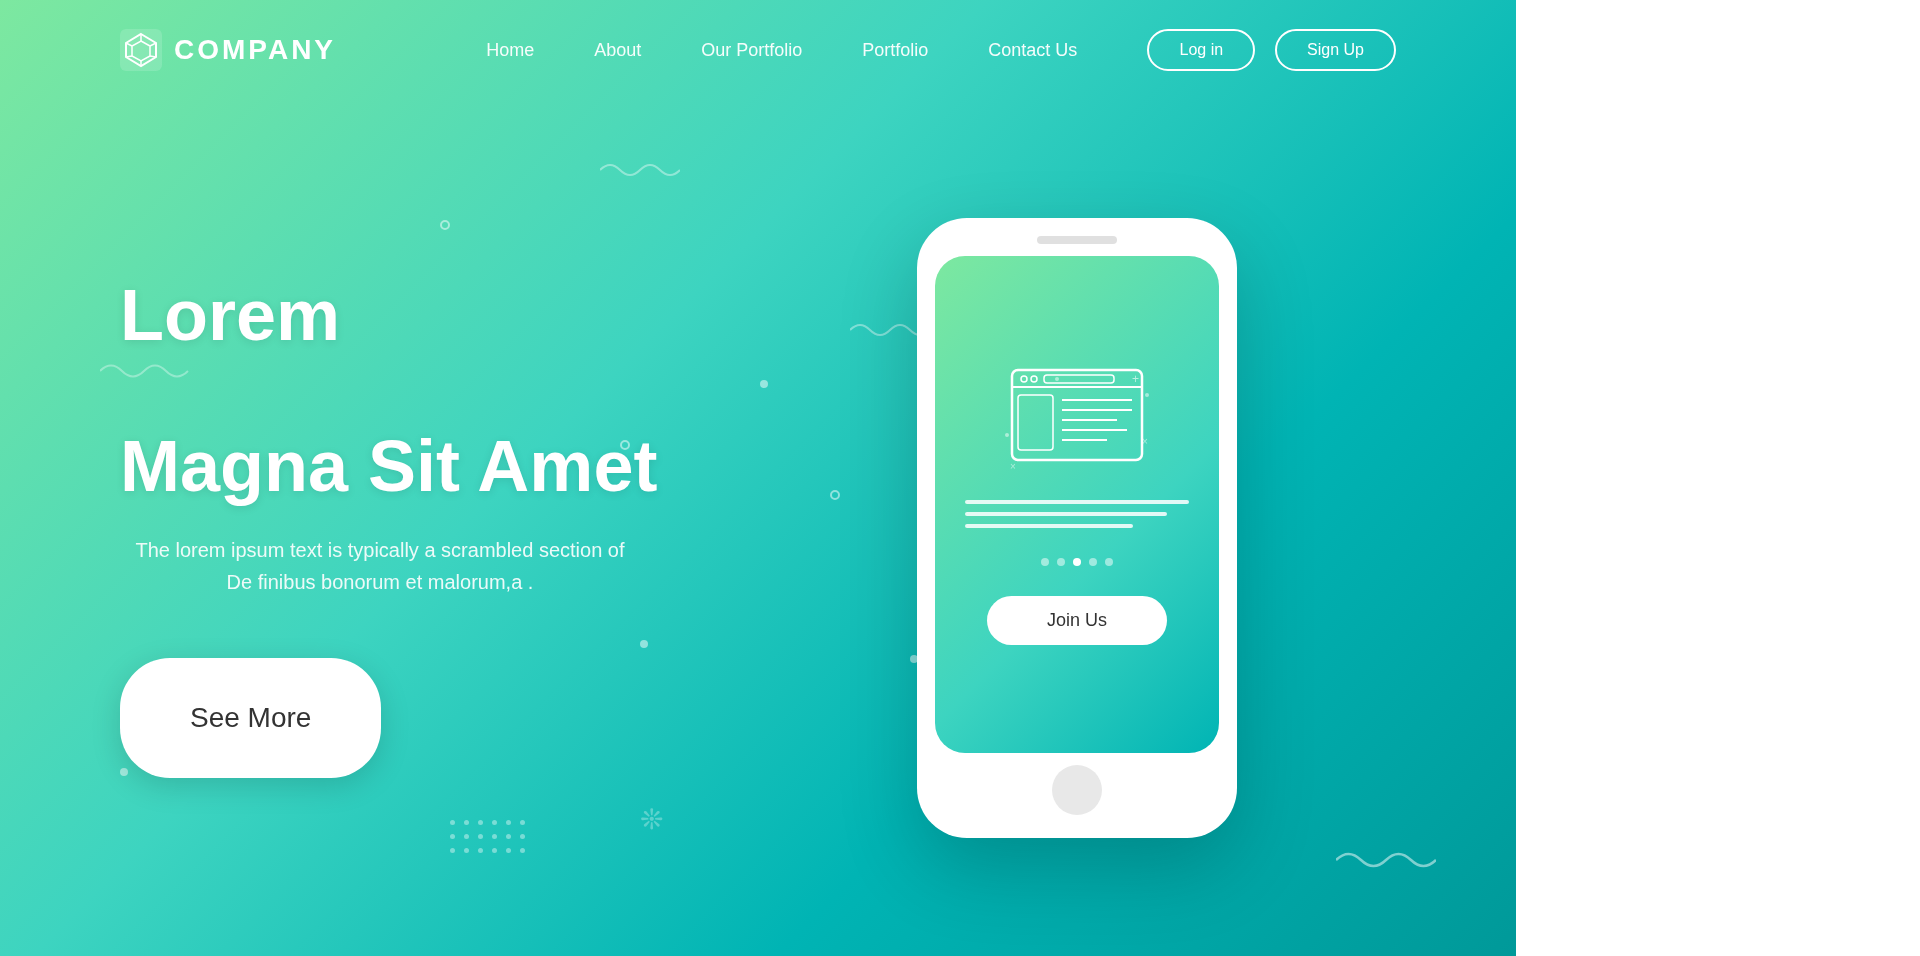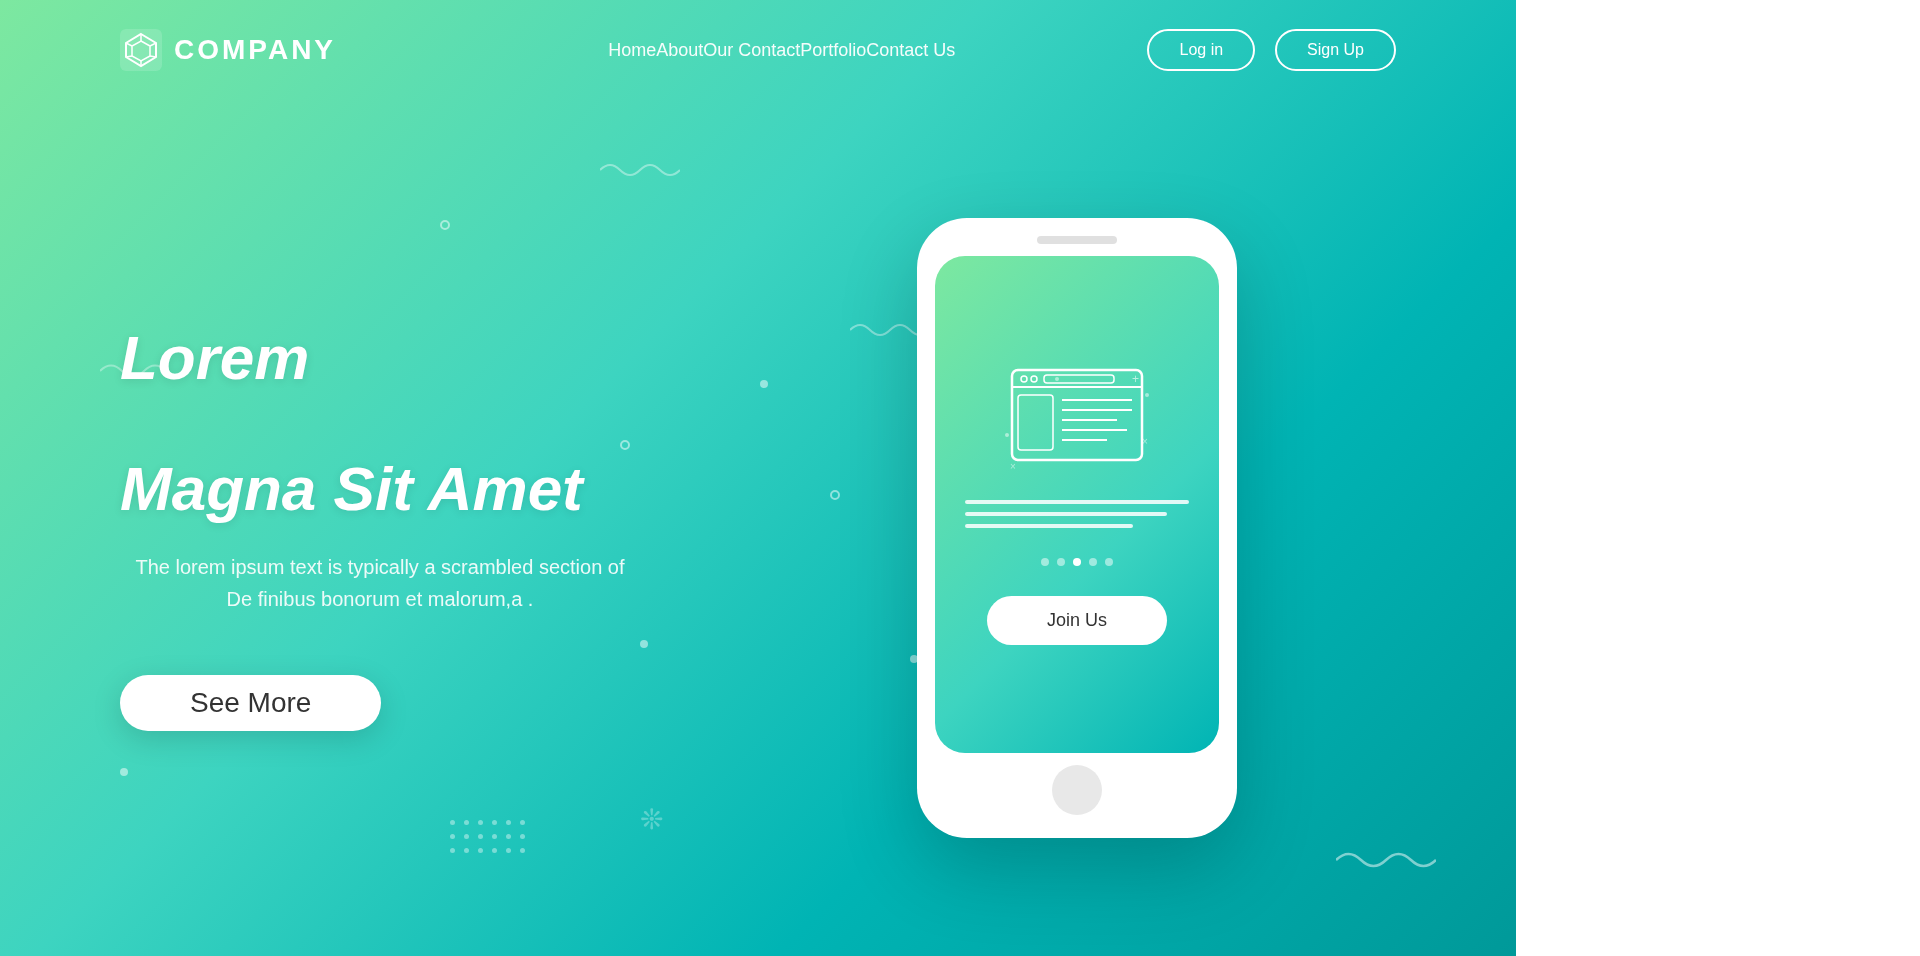--- a/index.html
+++ b/index.html
@@ -44,20 +44,21 @@
 
     .logo-text {
       color: white;
       font-size: 28px;
       font-weight: 800;
       letter-spacing: 3px;
     }
 
     .nav-links {
       display: flex;
+      gap: 60px;
       list-style: none;
       flex: 1;
       justify-content: center;
     }
 
     .nav-links li a {
       color: white;
       text-decoration: none;
       font-size: 18px;
       font-weight: 400;
@@ -99,45 +100,44 @@
       position: relative;
     }
 
     .hero-left {
       flex: 1;
       z-index: 5;
     }
 
     .hero-title {
       color: white;
-      font-size: 62px;
+      font-size: 72px;
       font-weight: 800;
       line-height: 1.05;
       margin-bottom: 30px;
       text-shadow: 0 2px 10px rgba(0,0,0,0.1);
-      font-style: italic;
     }
 
     .hero-subtitle {
       color: white;
       font-size: 20px;
       font-weight: 400;
       line-height: 1.6;
       margin-bottom: 60px;
       opacity: 0.9;
       max-width: 520px;
       text-align: center;
     }
 
     .btn-see-more {
       background: white;
       color: #333;
       border: none;
       border-radius: 50px;
-      padding: 12px 70px;
+      padding: 44px 70px;
       font-size: 28px;
       font-weight: 500;
       cursor: pointer;
       box-shadow: 0 8px 30px rgba(0,0,0,0.15);
     }
 
     
     .hero-right {
       flex: 1;
       display: flex;
@@ -294,21 +294,21 @@
         <line x1="21" y1="37" x2="21" y2="32" stroke="white" stroke-width="1.5"></line>
         <line x1="6" y1="28" x2="12" y2="27" stroke="white" stroke-width="1.5"></line>
         <line x1="6" y1="14" x2="12" y2="17" stroke="white" stroke-width="1.5"></line>
       </svg>
       <span class="logo-text">COMPANY</span>
     </div>
 
     <ul class="nav-links">
       <li><a href="#">Home</a></li>
       <li><a href="#">About</a></li>
-      <li><a href="#">Our Contact</a></li>
+      <li><a href="#">Our Portfolio</a></li>
       <li><a href="#">Portfolio</a></li>
       <li><a href="#">Contact Us</a></li>
     </ul>
 
     <div class="nav-actions">
       <button class="btn-login">Log in</button>
       <button class="btn-signup">Sign Up</button>
     </div>
   </nav>
 

